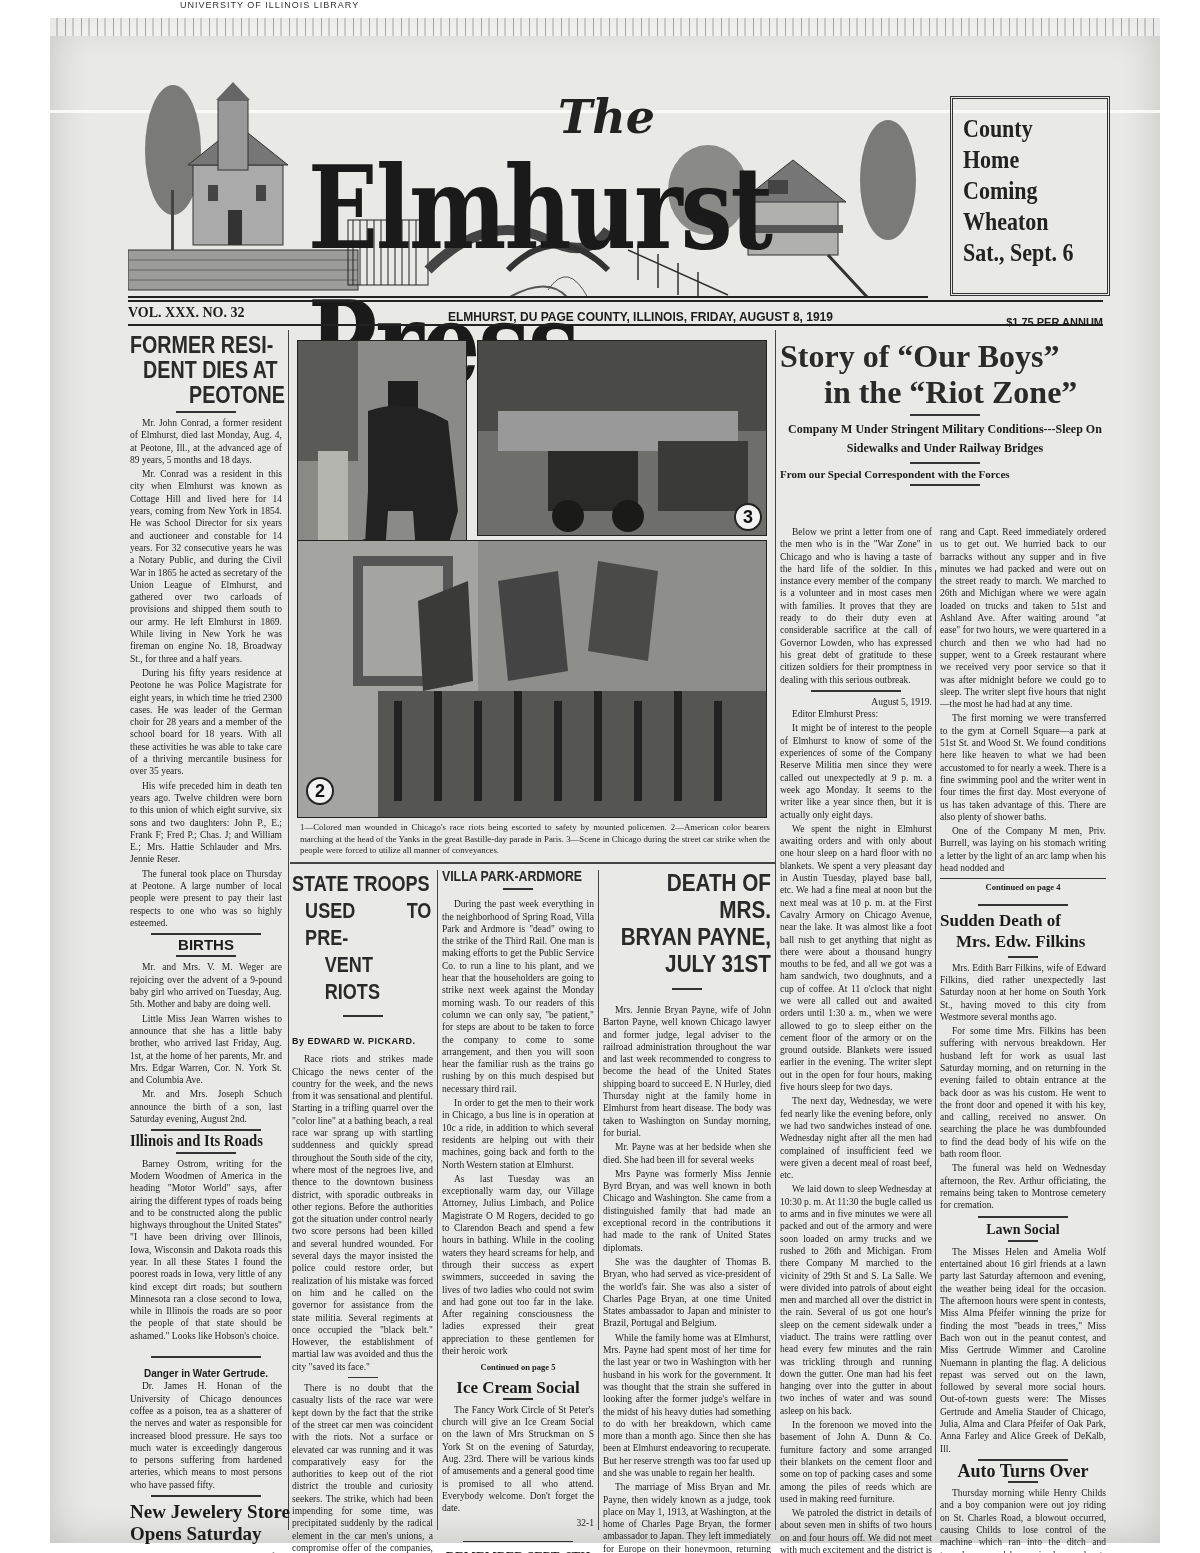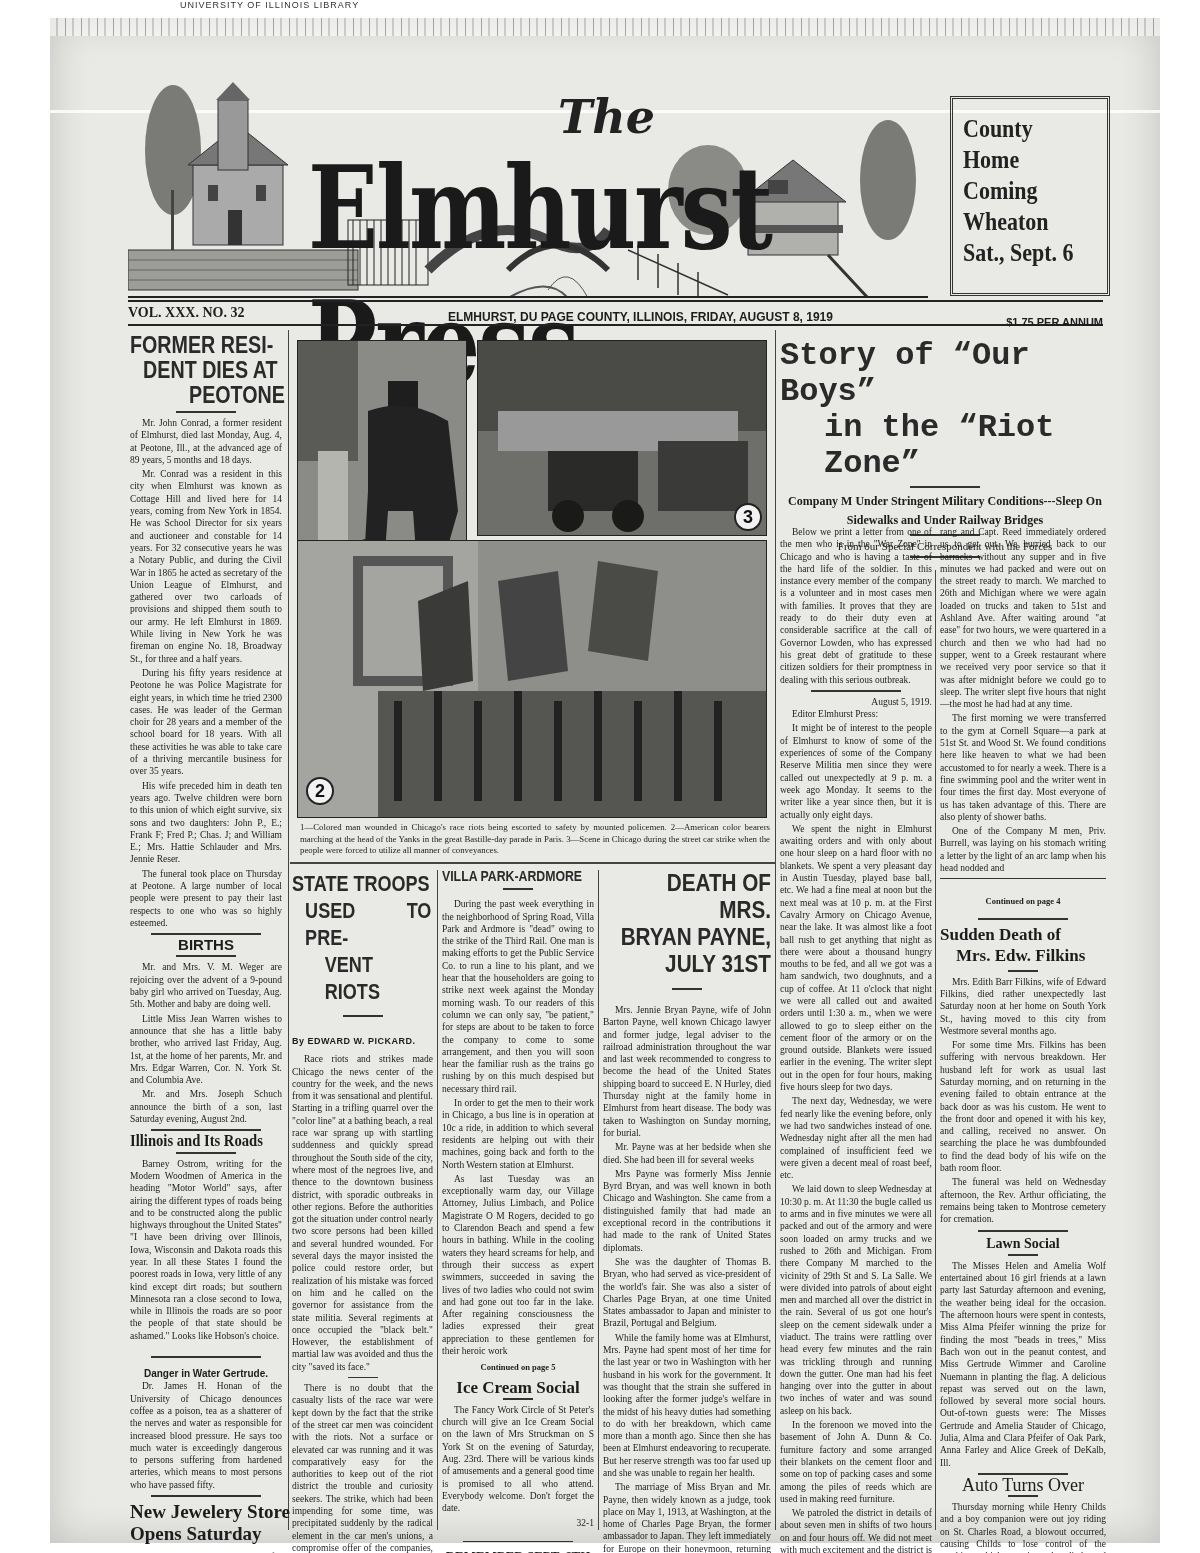--- a/index.html
+++ b/index.html
@@ -215,28 +215,28 @@
   <p>Mrs. Jennie Bryan Payne, wife of John Barton Payne, well known Chicago lawyer and former judge, legal adviser to the railroad administration throughout the war and last week recommended to congress to become the head of the United States shipping board to succeed E. N Hurley, died Thursday night at the family home in Elmhurst from heart disease. The body was taken to Washington on Sunday morning, for burial.</p>
   <p>Mr. Payne was at her bedside when she died. She had been ill for several weeks</p>
   <p>Mrs Payne was formerly Miss Jennie Byrd Bryan, and was well known in both Chicago and Washington. She came from a distinguished family that had made an exceptional record in the contributions it had made to the rank of United States diplomats.</p>
   <p>She was the daughter of Thomas B. Bryan, who had served as vice-president of the world's fair. She was also a sister of Charles Page Bryan, at one time United States ambassador to Japan and minister to Brazil, Portugal and Belgium.</p>
   <p>While the family home was at Elmhurst, Mrs. Payne had spent most of her time for the last year or two in Washington with her husband in his work for the government. It was thought that the strain she suffered in looking after the former judge's welfare in the midst of his heavy duties had something to do with her breakdown, which came more than a month ago. Since then she has been at Elmhurst endeavoring to recuperate. But her reserve strength was too far used up and she was unable to regain her health.</p>
   <p>The marriage of Miss Bryan and Mr. Payne, then widely known as a judge, took place on May 1, 1913, at Washington, at the home of Charles Page Bryan, the former ambassador to Japan. They left immediately for Europe on their honeymoon, returning in August to Elmhurst to live at their country home, "Byrd's Nest." Newspaper stories at the time of the</p>
 
 </div>
 
 <div style="position:absolute;left:780px;top:338px;width:330px;">
-  <div style="font-size:32px;font-weight:bold;line-height:36px;color:#2a2a2a;font-family:Liberation Mono, monospace;">
+  <div style="font-size:32px;font-weight:bold;line-height:36px;color:#2a2a2a;">
     <div>Story of “Our Boys”</div>
     <div style="padding-left:44px;">in the “Riot Zone”</div>
   </div>
   <div class="rule" style="width:70px;"></div>
   <div style="font-size:12px;font-weight:bold;text-align:center;line-height:19px;">Company M Under Stringent Military Conditions---Sleep On Sidewalks and Under Railway Bridges</div>
   <div class="rule" style="width:70px;"></div>
-  <div style="font-size:11px;font-weight:normal;text-align:center;">From our Special Correspondent with the Forces</div>
+  <div style="font-size:11px;font-weight:bold;text-align:left;">From our Special Correspondent with the Forces</div>
   <div class="rule" style="width:70px;"></div>
 </div>
 
 <div class="col" style="left:780px;top:526px;width:152px;">
   <p>Below we print a letter from one of the men who is in the "War Zone" in Chicago and who is having a taste of the hard life of the soldier. In this instance every member of the company is a volunteer and in most cases men with families. It proves that they are ready to do their duty even at considerable sacrifice at the call of Governor Lowden, who has expressed his great debt of gratitude to these citizen soldiers for their promptness in dealing with this serious outbreak.</p>
   <div class="rule" style="width:90px;"></div>
   <div style="text-align:right;">August 5, 1919.</div>
   <p>Editor Elmhurst Press:</p>
   <p>It might be of interest to the people of Elmhurst to know of some of the experiences of some of the Company Reserve Militia men since they were called out unexpectedly at 9 p. m. a week ago Monday. It seems to the writer like a year since then, but it is actually only eight days.</p>
   <p>We spent the night in Elmhurst awaiting orders and with only about one hour sleep on a hard floor with no blankets. We spent a very pleasant day in Austin Tuesday, played base ball, etc. We had a fine meal at noon but the next meal was at 10 p. m. at the First Cavalry Armory on Chicago Avenue, near the lake. It was almost like a foot ball rush to get anything that night as there were about a thousand hungry mouths to be fed, and all we got was a ham sandwich, two doughnuts, and a cup of coffee. At 11 o'clock that night we were all called out and awaited orders until 1:30 a. m., when we were allowed to go to sleep either on the cement floor of the armory or on the ground outside. Blankets were issued earlier in the evening. The writer slept out in the open for four hours, making five hours sleep for two days.</p>
@@ -244,31 +244,31 @@
   <p>We laid down to sleep Wednesday at 10:30 p. m. At 11:30 the bugle called us to arms and in five minutes we were all packed and out of the armory and were soon loaded on army trucks and we rushed to 26th and Michigan. From there Company M marched to the vicinity of 29th St and S. La Salle. We were divided into patrols of about eight men and marched all over the district in the rain. Several of us got one hour's sleep on the cement sidewalk under a viaduct. The trains were rattling over head every few minutes and the rain was trickling through and running down the gutter. One man had his feet hanging over into the gutter in about two inches of water and was sound asleep on his back.</p>
   <p>In the forenoon we moved into the basement of John A. Dunn &amp; Co. furniture factory and some arranged their blankets on the cement floor and some on top of packing cases and some among the piles of reeds which are used in making reed furniture.</p>
   <p>We patroled the district in details of about seven men in shifts of two hours on and four hours off. We did not meet with much excitement and the district is thickly populated with colored persons with a few white families mixed in. Several of our friends, wives and sweethearts called to see us Saturday.</p>
 
 </div>
 
 <div class="col" style="left:940px;top:526px;width:166px;">
   <p style="text-indent:0;">rang and Capt. Reed immediately ordered us to get out. We hurried back to our barracks without any supper and in five minutes we had packed and were out on the street ready to march. We marched to 26th and Michigan where we were again loaded on trucks and taken to 51st and Ashland Ave. After waiting around "at ease" for two hours, we were quartered in a church and then we who had had no supper, went to a Greek restaurant where we received very poor service so that it was after midnight before we could go to sleep. The writer slept five hours that night—the most he had had at any time.</p>
   <p>The first morning we were transferred to the gym at Cornell Square—a park at 51st St. and Wood St. We found conditions here like heaven to what we had been accustomed to for nearly a week. There is a fine swimming pool and the writer went in four times the first day. Most everyone of us has taken advantage of this. There are also plenty of shower baths.</p>
   <p>One of the Company M men, Priv. Burrell, was laying on his stomach writing a letter by the light of an arc lamp when his head nodded and</p>
-  <div class="cont" style="border-top:1px solid #333;padding-top:16px;">Continued on page 4</div>
+  <div class="cont" style="border-top:1px solid #333;padding-top:2px;">Continued on page 4</div>
   <div class="rule" style="width:90px;margin-top:10px;"></div>
   <div style="font-size:17px;font-weight:bold;line-height:21px;">
     <div>Sudden Death of</div>
     <div style="padding-left:16px;">Mrs. Edw. Filkins</div>
   </div>
   <div class="rule" style="width:30px;"></div>
   <p>Mrs. Edith Barr Filkins, wife of Edward Filkins, died rather unexpectedly last Saturday noon at her home on South York St., having moved to this city from Westmore several months ago.</p>
   <p>For some time Mrs. Filkins has been suffering with nervous breakdown. Her husband left for work as usual last Saturday morning, and on returning in the evening failed to obtain entrance at the back door as was his custom. He went to the front door and opened it with his key, and calling, received no answer. On searching the place he was dumbfounded to find the dead body of his wife on the bath room floor.</p>
   <p>The funeral was held on Wednesday afternoon, the Rev. Arthur officiating, the remains being taken to Montrose cemetery for cremation.</p>
   <div class="rule" style="width:90px;"></div>
   <div style="font-size:14px;font-weight:bold;text-align:center;margin-top:6px;">Lawn Social</div>
   <div class="rule" style="width:30px;"></div>
   <p>The Misses Helen and Amelia Wolf entertained about 16 girl friends at a lawn party last Saturday afternoon and evening, the weather being ideal for the occasion. The afternoon hours were spent in contests, Miss Alma Pfeifer winning the prize for finding the most "beads in trees," Miss Bach won out in the peanut contest, and Miss Gertrude Wimmer and Caroline Nuemann in planting the flag. A delicious repast was served out on the lawn, followed by several more social hours. Out-of-town guests were: The Misses Gertrude and Amelia Stauder of Chicago, Julia, Alma and Clara Pfeifer of Oak Park, Anna Farley and Alice Greek of DeKalb, Ill.</p>
   <div class="rule" style="width:90px;"></div>
-  <div style="font-size:18px;font-weight:normal;text-align:center;">Auto Turns Over</div>
+  <div style="font-size:18px;font-weight:bold;text-align:center;">Auto Turns Over</div>
   <div class="rule" style="width:30px;"></div>
   <p>Thursday morning while Henry Childs and a boy companion were out joy riding on St. Charles Road, a blowout occurred, causing Childs to lose control of the machine which ran into the ditch and turned over, and he received several cuts and bruises about the head. Dr. Berkey attended the boy and he will soon recover from the injuries. The lad in the other machine escaped injury.</p>
 </div>
 
 </body></html>

